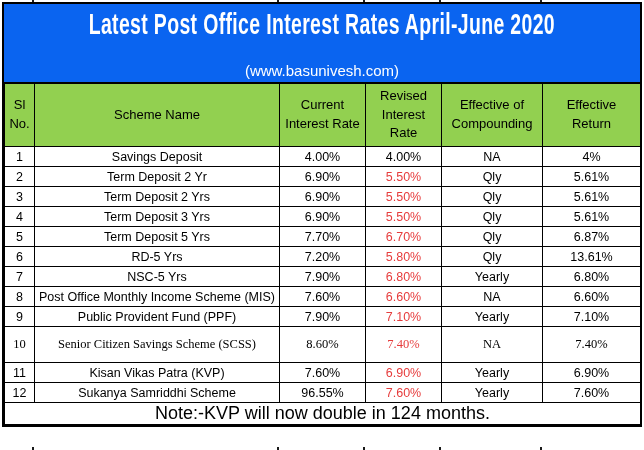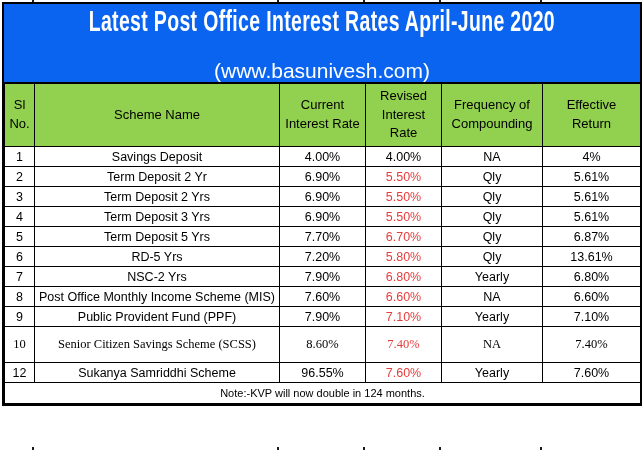--- a/index.html
+++ b/index.html
@@ -24,42 +24,42 @@
     display:flex;flex-direction:column;align-items:center;justify-content:center;
     color:var(--banner-text,#fff);
   }
   .banner .title{
     font-size:27px;font-weight:bold;white-space:nowrap;
     transform:scaleX(0.72) scaleY(1.08);transform-origin:center;
     letter-spacing:0.5px;
     margin-top:2px;
   }
   .banner .subtitle{
-    font-size:21px;margin-top:22px;text-align:center;
+    font-size:15px;margin-top:22px;text-align:center;
   }
   
   table{
     border-collapse:collapse;table-layout:fixed;width:636px;
     font-size:12.5px;color:#000;
   }
   th,td{
     border:1px solid var(--border,#000);
     text-align:center;vertical-align:middle;
     padding:0 4px;
     overflow:hidden;
   }
   thead th{
     background:var(--thead-bg,#92d050);
     font-weight:normal;font-size:13px;line-height:1.45;
     height:62px;
   }
   tbody tr{height:20px;}
   tbody tr.row-10{height:36px;font-family:Liberation Serif, serif;}
   td.red{color:var(--red,#e63c3c);text-align:center;}
-  tfoot td{height:20px;font-size:11px;}
+  tfoot td{height:20px;font-size:18px;}
   
   .tick{
     position:absolute;width:1.5px;background:#1a1a1a;
   }
   .tick.top{top:0;height:2px;}
   .tick.bottom{bottom:0;height:3px;}
 </style>
 </head>
 <body>
 
@@ -91,21 +91,21 @@
         <col style="width:76px">
           <col style="width:101px">
           <col style="width:98px">
       </colgroup>
       <thead>
         <tr>
           <th>Sl No.</th>
           <th>Scheme Name</th>
           <th>Current Interest Rate</th>
           <th>Revised Interest Rate</th>
-          <th>Frequency of Compounding</th>
+          <th>Effective of Compounding</th>
           <th>Effective Return</th>
         </tr>
       </thead>
       <tbody>
           <tr class="row-1">
     <td>1</td>
     <td>Savings Deposit</td>
     <td>4.00%</td>
     <td>4.00%</td>
     <td>NA</td>
@@ -146,21 +146,21 @@
           <tr class="row-6">
     <td>6</td>
     <td>RD-5 Yrs</td>
     <td>7.20%</td>
     <td class="red">5.80%</td>
     <td>Qly</td>
     <td>13.61%</td>
   </tr>
           <tr class="row-7">
     <td>7</td>
-    <td>NSC-2 Yrs</td>
+    <td>NSC-5 Yrs</td>
     <td>7.90%</td>
     <td class="red">6.80%</td>
     <td>Yearly</td>
     <td>6.80%</td>
   </tr>
           <tr class="row-8">
     <td>8</td>
     <td>Post Office Monthly Income Scheme (MIS)</td>
     <td>7.60%</td>
     <td class="red">6.60%</td>
@@ -176,20 +176,28 @@
     <td>7.10%</td>
   </tr>
           <tr class="row-10">
     <td>10</td>
     <td>Senior Citizen Savings Scheme (SCSS)</td>
     <td>8.60%</td>
     <td class="red">7.40%</td>
     <td>NA</td>
     <td>7.40%</td>
   </tr>
+          <tr class="row-11">
+    <td>11</td>
+    <td>Kisan Vikas Patra (KVP)</td>
+    <td>7.60%</td>
+    <td class="red">6.90%</td>
+    <td>Yearly</td>
+    <td>6.90%</td>
+  </tr>
           <tr class="row-12">
     <td>12</td>
     <td>Sukanya Samriddhi Scheme</td>
     <td>96.55%</td>
     <td class="red">7.60%</td>
     <td>Yearly</td>
     <td>7.60%</td>
   </tr>
         </tbody>
       <tfoot>

